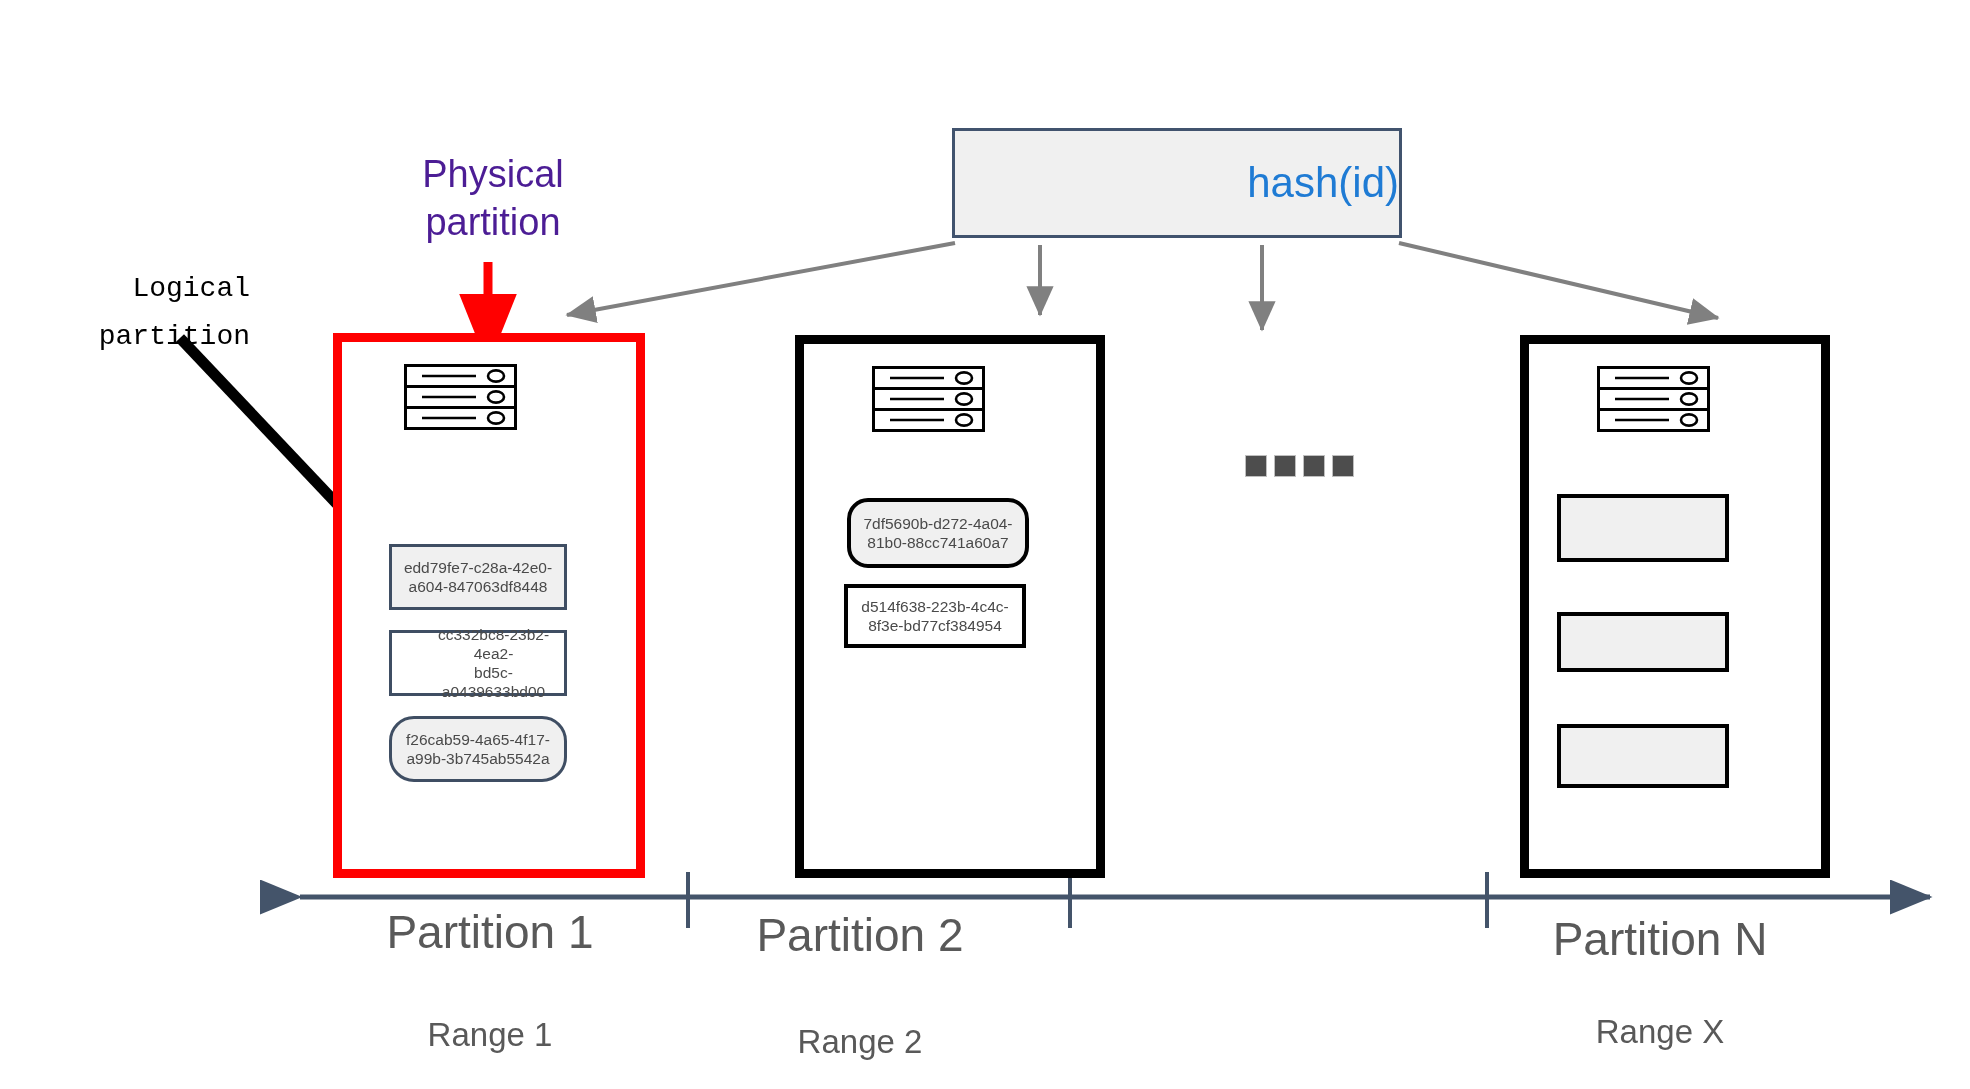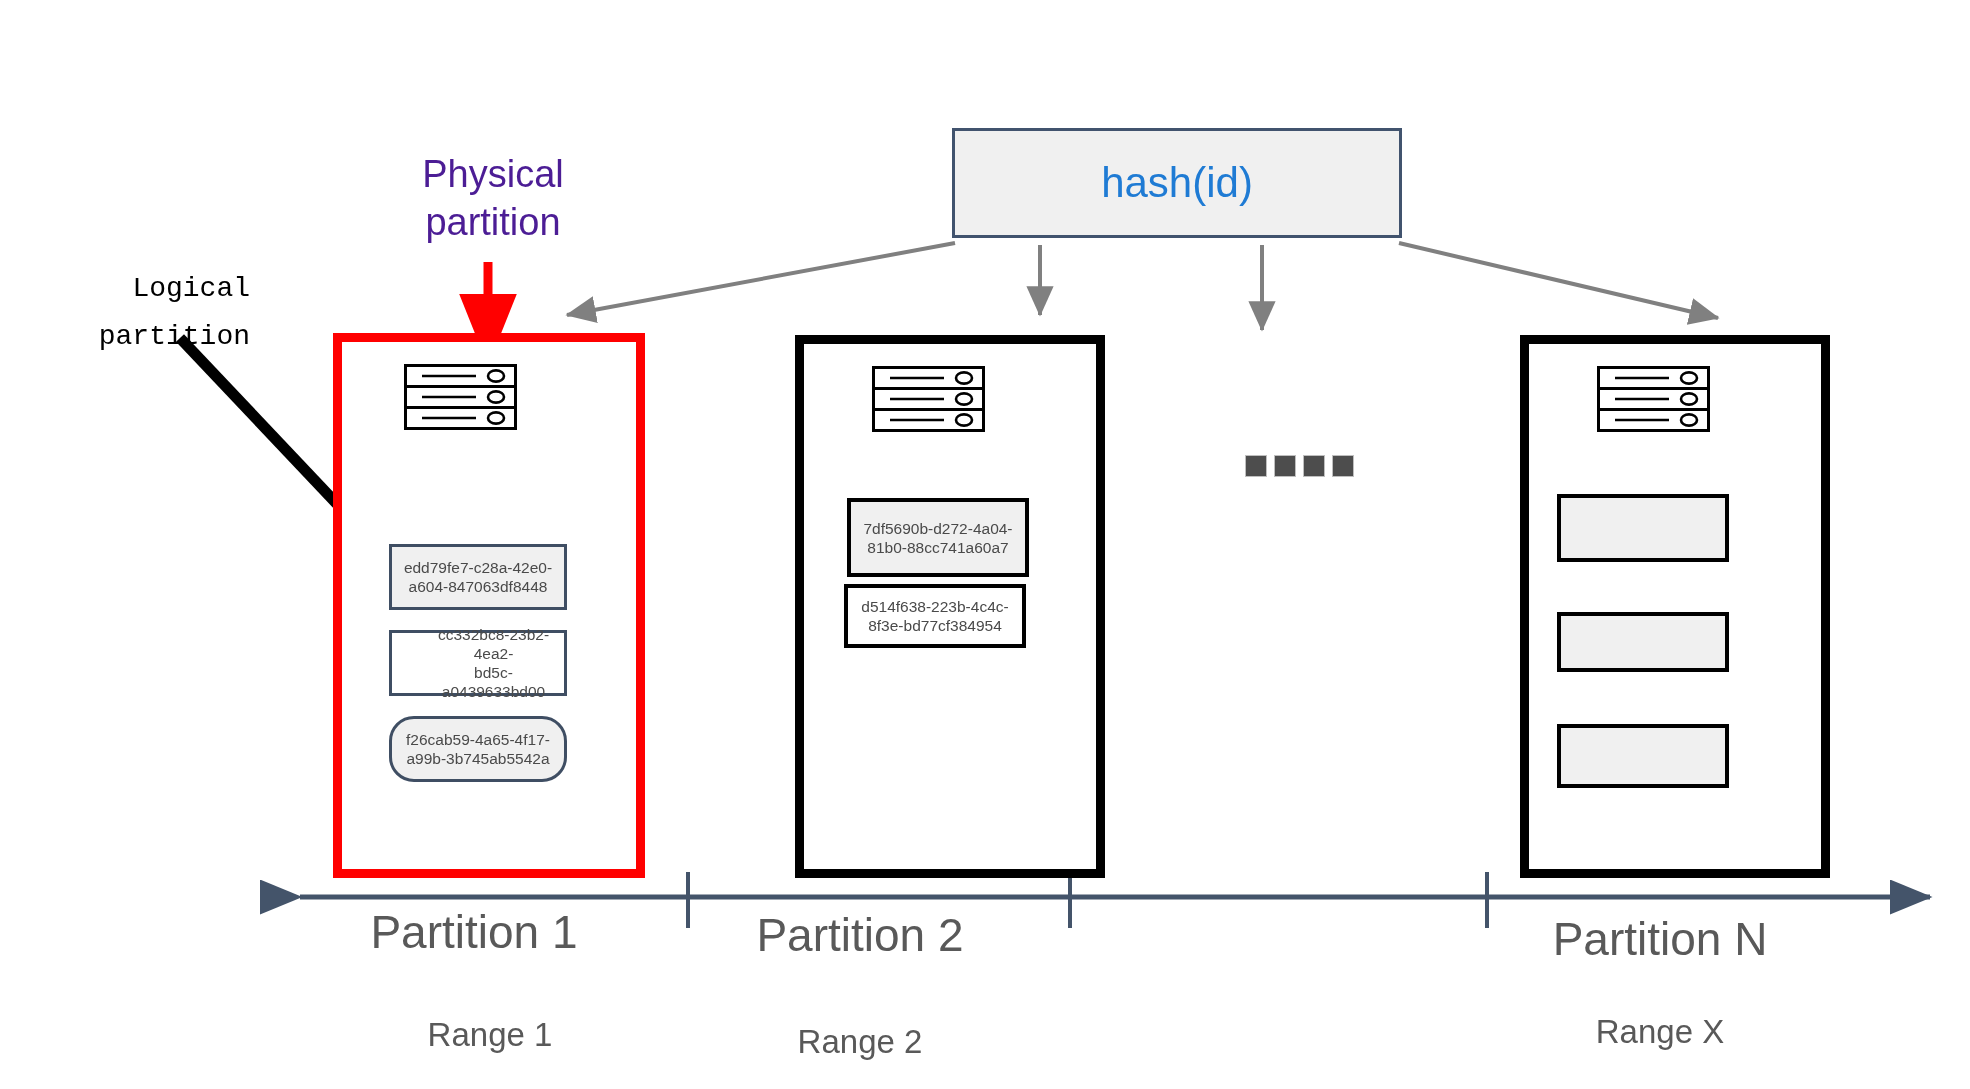--- a/index.html
+++ b/index.html
@@ -21,21 +21,21 @@
     color:#000000; font-size:28px; line-height:48px;
     text-align:right;
     font-family:Liberation Mono, monospace;
   }
 
   
   .hashbox{
     left:952px; top:128px; width:450px; height:110px;
     background:#F0F0F0; border:3px solid #41536E;
     box-sizing:border-box;
-    display:flex;align-items:center;justify-content:center;
+    display:flex;align-items:center;justify-content:flex-end;
   }
   .hashbox span{color:#1F7BD4;font-size:42px;}
 
   
   .partition{box-sizing:border-box;background:#ffffff;}
   .p1{left:333px; top:333px; width:312px; height:545px; border:9px solid #FF0000;}
   .p2{left:795px; top:335px; width:310px; height:543px; border:9px solid #000000;}
   .pn{left:1520px; top:335px; width:310px; height:543px; border:9px solid #000000;}
 
   
@@ -171,21 +171,21 @@
         <rect x="1.5" y="43.5" width="110" height="21" fill="#fff" stroke="#000" stroke-width="3"></rect>
         <line x1="18" y1="12" x2="72" y2="12" stroke="#000" stroke-width="2.6"></line>
         <line x1="18" y1="33" x2="72" y2="33" stroke="#000" stroke-width="2.6"></line>
         <line x1="18" y1="54" x2="72" y2="54" stroke="#000" stroke-width="2.6"></line>
         <ellipse cx="92" cy="12" rx="8" ry="5.6" fill="#fff" stroke="#000" stroke-width="2.6"></ellipse>
         <ellipse cx="92" cy="33" rx="8" ry="5.6" fill="#fff" stroke="#000" stroke-width="2.6"></ellipse>
         <ellipse cx="92" cy="54" rx="8" ry="5.6" fill="#fff" stroke="#000" stroke-width="2.6"></ellipse>
       </svg>
     </div>
 
-    <div class="item black fill" style="left:43px;top:154px;width:182px;height:79px;">
+    <div class="item black fill" style="left:43px;top:154px;width:182px;height:70px;border-radius:21px;">
       <div>
         <div>7df5690b-d272-4a04-</div>
         <div>81b0-88cc741a60a7</div>
       </div>
     </div>
 
     <div class="item black plain" style="left:40px;top:240px;width:182px;height:64px;">
       <div>
         <div>d514f638-223b-4c4c-</div>
         <div>8f3e-bd77cf384954</div>
@@ -219,21 +219,21 @@
     </div>
   </div>
 
   <div class="abs dots">
     <span class="dot" style="left:0px;"></span>
     <span class="dot" style="left:29px;"></span>
     <span class="dot" style="left:58px;"></span>
     <span class="dot" style="left:87px;"></span>
   </div>
 
-  <div class="axlabel" style="left:314px;top:905px;width:320px;">Partition 1</div>
+  <div class="axlabel" style="left:330px;top:905px;width:320px;">Partition 1</div>
   <div class="axlabel" style="left:700px;top:908px;width:320px;">Partition 2</div>
   <div class="axlabel" style="left:1500px;top:912px;width:320px;">Partition N</div>
 
   <div class="rglabel" style="left:330px;top:1015px;width:320px;">Range 1</div>
   <div class="rglabel" style="left:700px;top:1022px;width:320px;">Range 2</div>
   <div class="rglabel" style="left:1500px;top:1012px;width:320px;">Range X</div>
 
 </div>
 
 </body></html>

